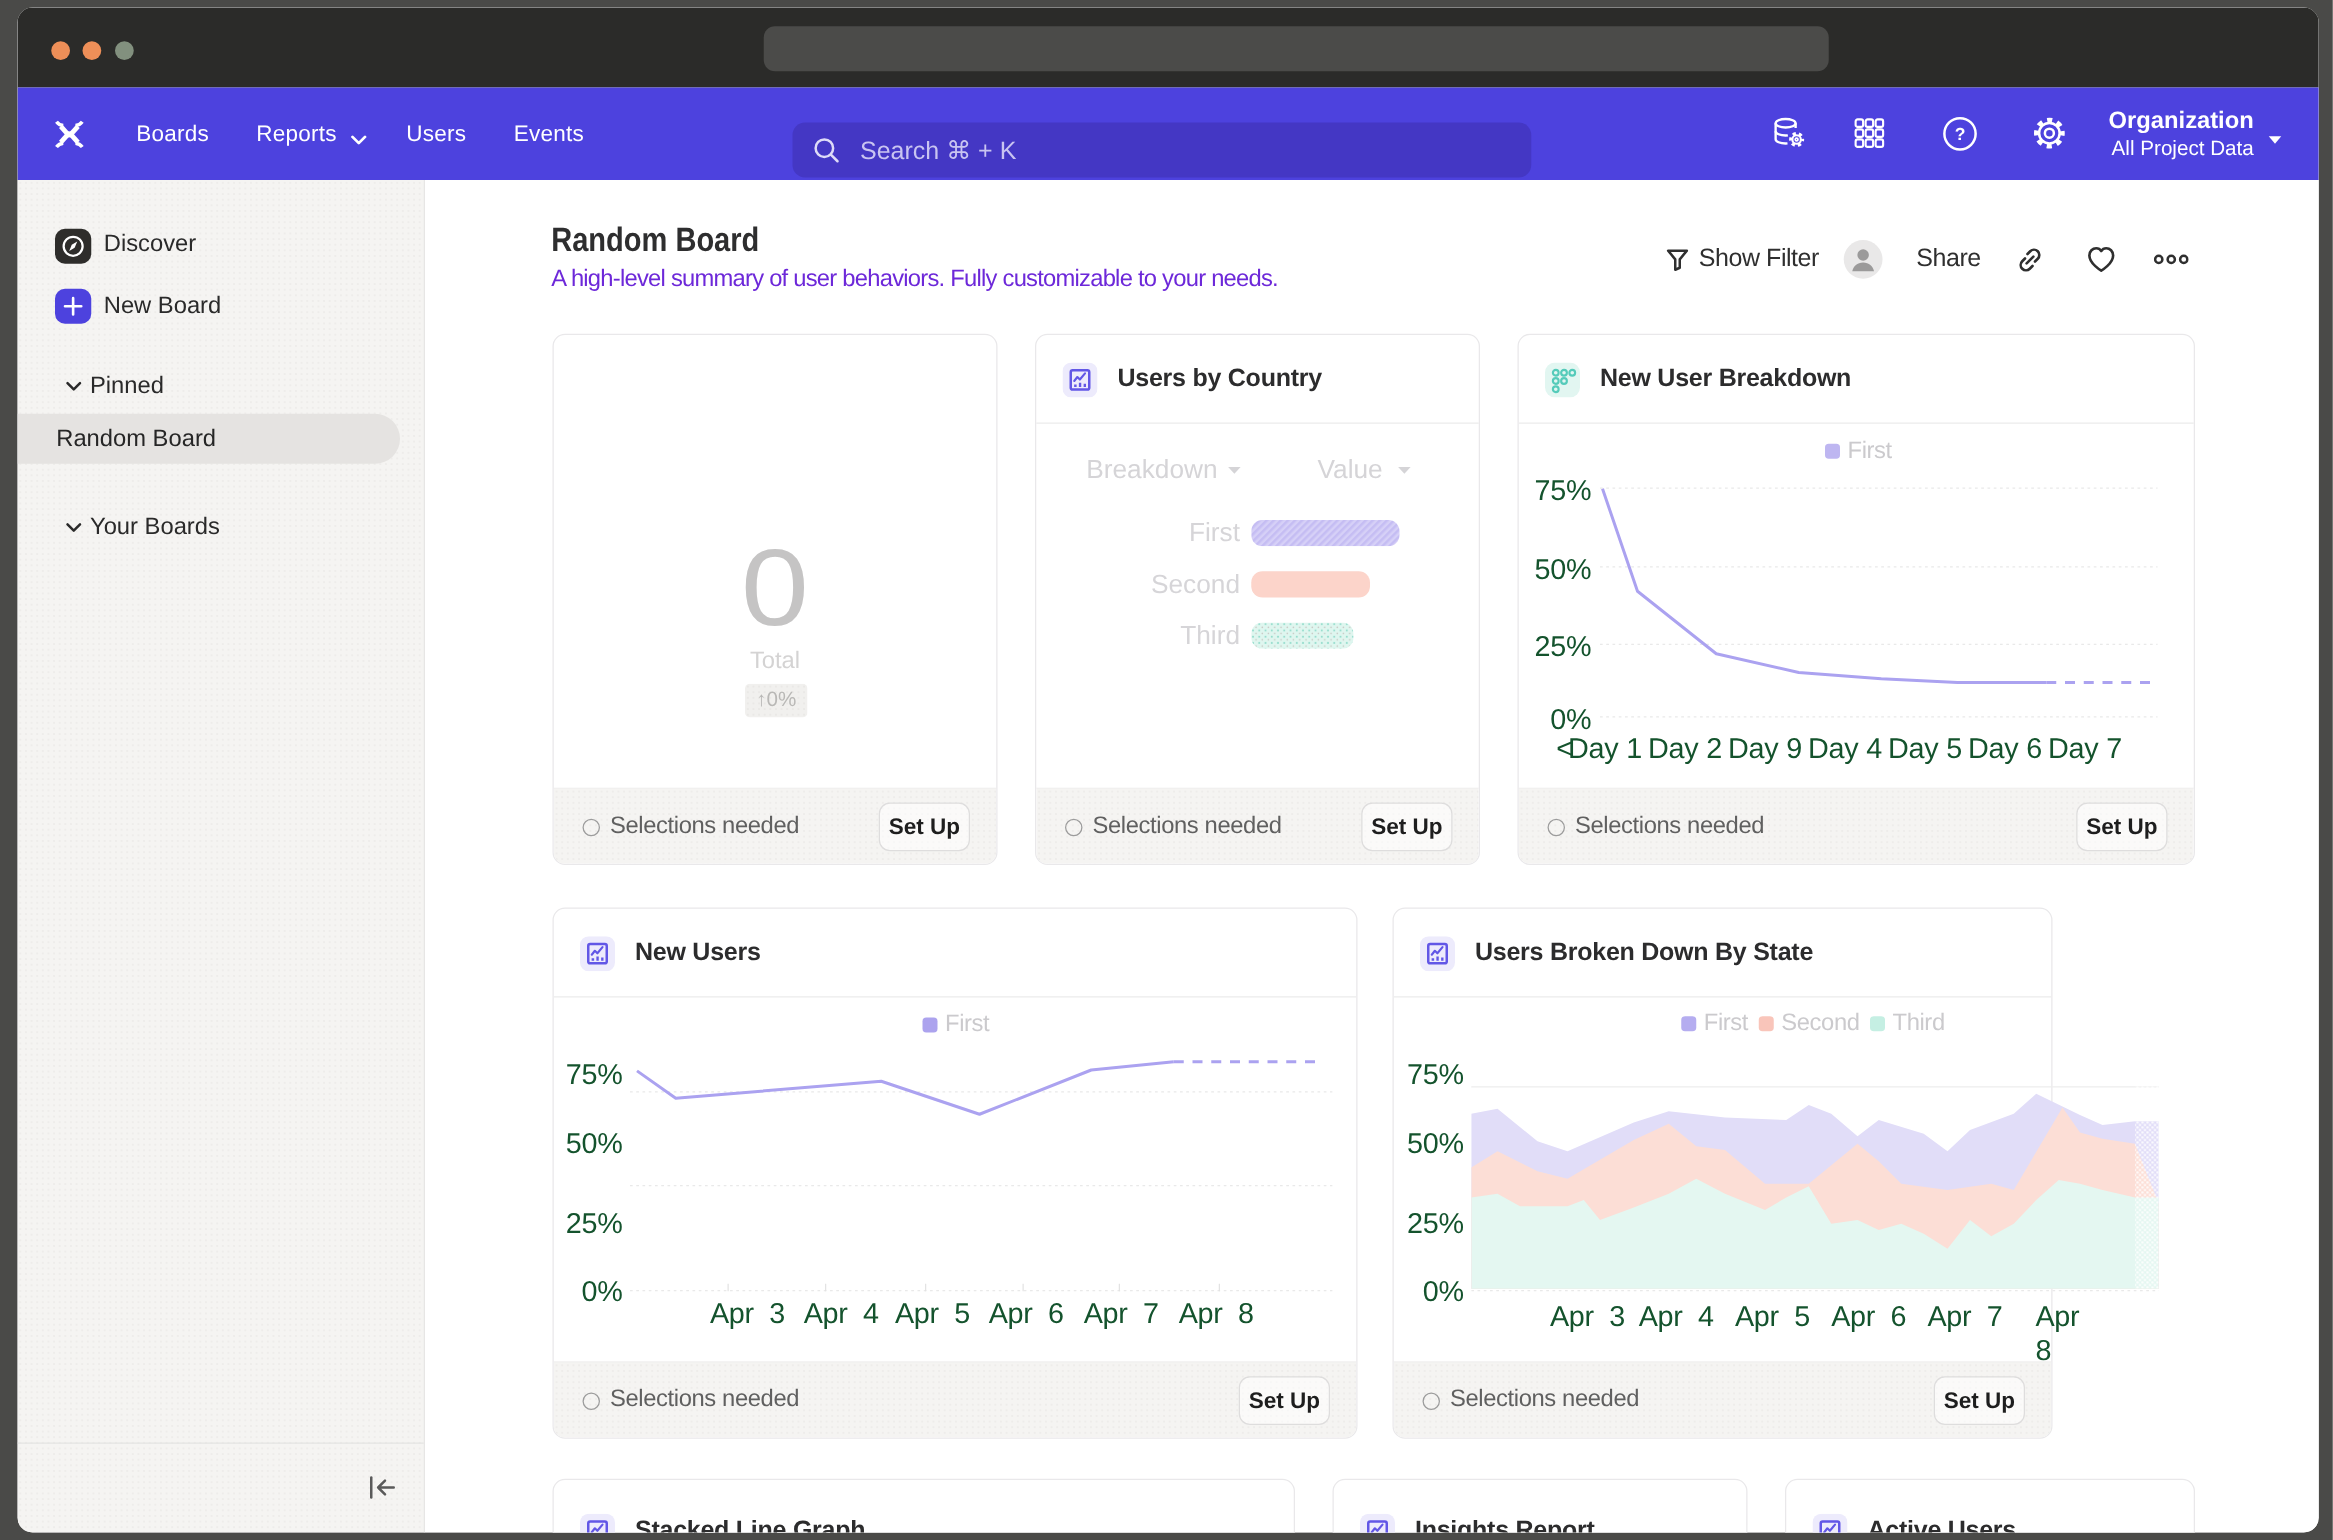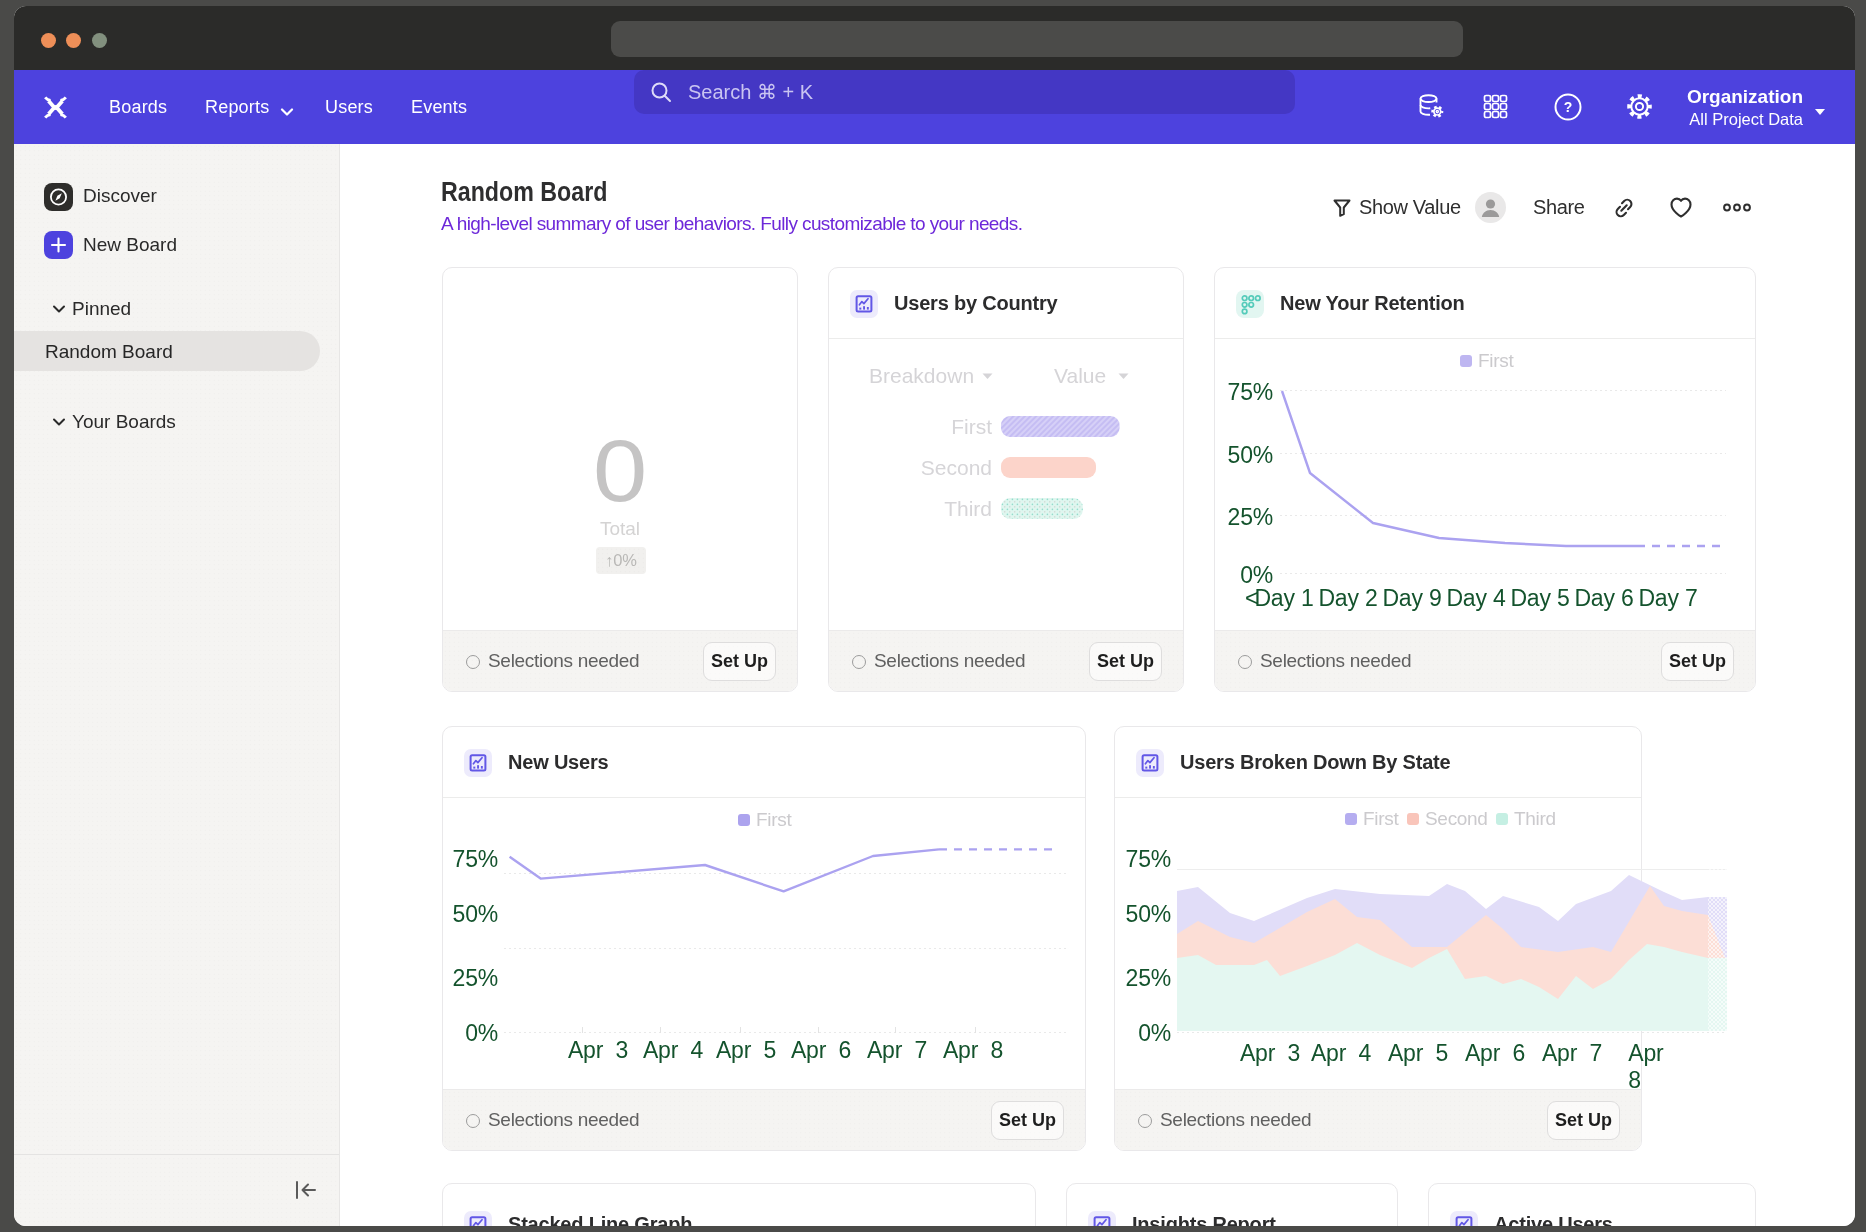--- a/index.html
+++ b/index.html
@@ -7,21 +7,21 @@
   .abs { position:absolute; }
   .win { position:absolute; left:14px; top:6px; width:1841px; height:1220px;
          border-radius:12px; background:#fff; overflow:hidden; }
   .tbar { position:absolute; left:0; top:0; width:100%; height:64px; background:#2b2b29; }
   .tl { position:absolute; top:27px; width:15px; height:15px; border-radius:50%; }
   .urlpill { position:absolute; left:597px; top:15px; width:852px; height:36px;
              border-radius:9px; background:#4b4b49; }
   .nav { position:absolute; left:0; top:64px; width:100%; height:74px; background:#4d42de; }
   .navitem { position:absolute; top:26px; height:23px; line-height:23px; color:#fff;
              font-size:18px; font-weight:500; letter-spacing:.2px; }
-  .search { position:absolute; left:620px; top:0; width:661px; height:44px;
+  .search { position:absolute; left:620px; top:28px; width:591px; height:44px;
             border-radius:10px; background:#4437c4;padding-left:36px; }
   .search-txt { position:absolute; left:54px; top:10px; font-size:20px; color:#c9c4f1; }
   .orgblock { position:absolute; top:15px; right:52px; text-align:right; color:#fff; }
   .orgblock .l1 { font-size:19px; font-weight:700; line-height:24px; }
   .orgblock .l2 { font-size:16.5px; font-weight:500; line-height:21px; }
   .orgcaret { position:absolute; top:39px; width:0; height:0;
               border-left:5.5px solid transparent; border-right:5.5px solid transparent;
               border-top:6.5px solid #fff; }
   .dotbg { background-color:#f5f4f2;
            background-image:radial-gradient(rgba(110,100,90,0.055) 0.7px, transparent 0.9px);
@@ -207,21 +207,21 @@
       <path d="M3 3 L3 19" stroke="#5a5a5a" stroke-width="2" stroke-linecap="round"></path>
       <path d="M8.5 11 L21 11 M8.5 11 L14 5.5 M8.5 11 L14 16.5" fill="none" stroke="#5a5a5a" stroke-width="2" stroke-linecap="round" stroke-linejoin="round"></path>
     </svg>
   </div>
   <div class="main"></div>
   <h1 class="title">Random Board</h1>
   <div class="subtitle">A high-level summary of user behaviors. Fully customizable to your needs.</div>
   <svg class="abs" style="left:1318px; top:192px;" width="20" height="20" viewBox="0 0 20 20">
     <path d="M2.5 2.5 L17.5 2.5 L11.8 9.5 L11.8 16.2 L8.2 17.8 L8.2 9.5 Z" fill="none" stroke="#2f2f2f" stroke-width="2" stroke-linejoin="round"></path>
   </svg>
-  <div class="hdr-txt" style="left:1345px;">Show Value</div>
+  <div class="hdr-txt" style="left:1345px;">Show Filter</div>
   <div class="abs" style="left:1461px; top:186px; width:31px; height:31px; border-radius:50%; background:#e9e8e8; overflow:hidden;">
     <svg width="31" height="31" viewBox="0 0 31 31">
       <circle cx="15.5" cy="12" r="4.6" fill="#9b9a9a"></circle>
       <path d="M15.5 18 C10.8 18 7.6 21 6.8 25 L24.2 25 C23.4 21 20.2 18 15.5 18 Z" fill="#9b9a9a"></path>
     </svg>
   </div>
   <div class="hdr-txt" style="left:1519px;">Share</div>
   <svg class="abs" style="left:1598px; top:190px;" width="24" height="24" viewBox="0 0 24 24">
     <g fill="none" stroke="#2f2f2f" stroke-width="2.1" stroke-linecap="round">
       <path d="M10 7.2 L12.2 5 a4.2 4.2 0 0 1 6 6 L16 13.2"></path>
@@ -281,21 +281,21 @@
         <div class="selneed">Selections needed</div>
       <div class="setup">Set Up</div>
     </div>
   </div>
 
   <div class="card" style="left:1200px; top:261px; width:542px; height:425px;">
     <div class="chead">
       <svg class="cico" width="28" height="28">
           <use href="#retico"></use>
         </svg>
-      <div class="ctitle">New Your Retention</div>
+      <div class="ctitle">New User Breakdown</div>
     </div>
     <div class="legsw" style="left:245px; top:87px; background:#beb6f1;"></div>
     <div class="legtxt" style="left:263px; top:82px;">First</div>
     <div class="glabel glabel-r" style="left:0; top:111px;   width:58px;">75%</div>
     <div class="glabel glabel-r" style="left:0; top:173.5px; width:58px;">50%</div>
     <div class="glabel glabel-r" style="left:0; top:236px;   width:58px;">25%</div>
     <div class="glabel glabel-r" style="left:0; top:293.5px; width:58px;">0%</div>
     <div class="dotline" style="left:65px; top:122px;   width:446px;"></div>
     <div class="dotline" style="left:65px; top:184.5px; width:446px;"></div>
     <div class="dotline" style="left:65px; top:247px;   width:446px;"></div>

